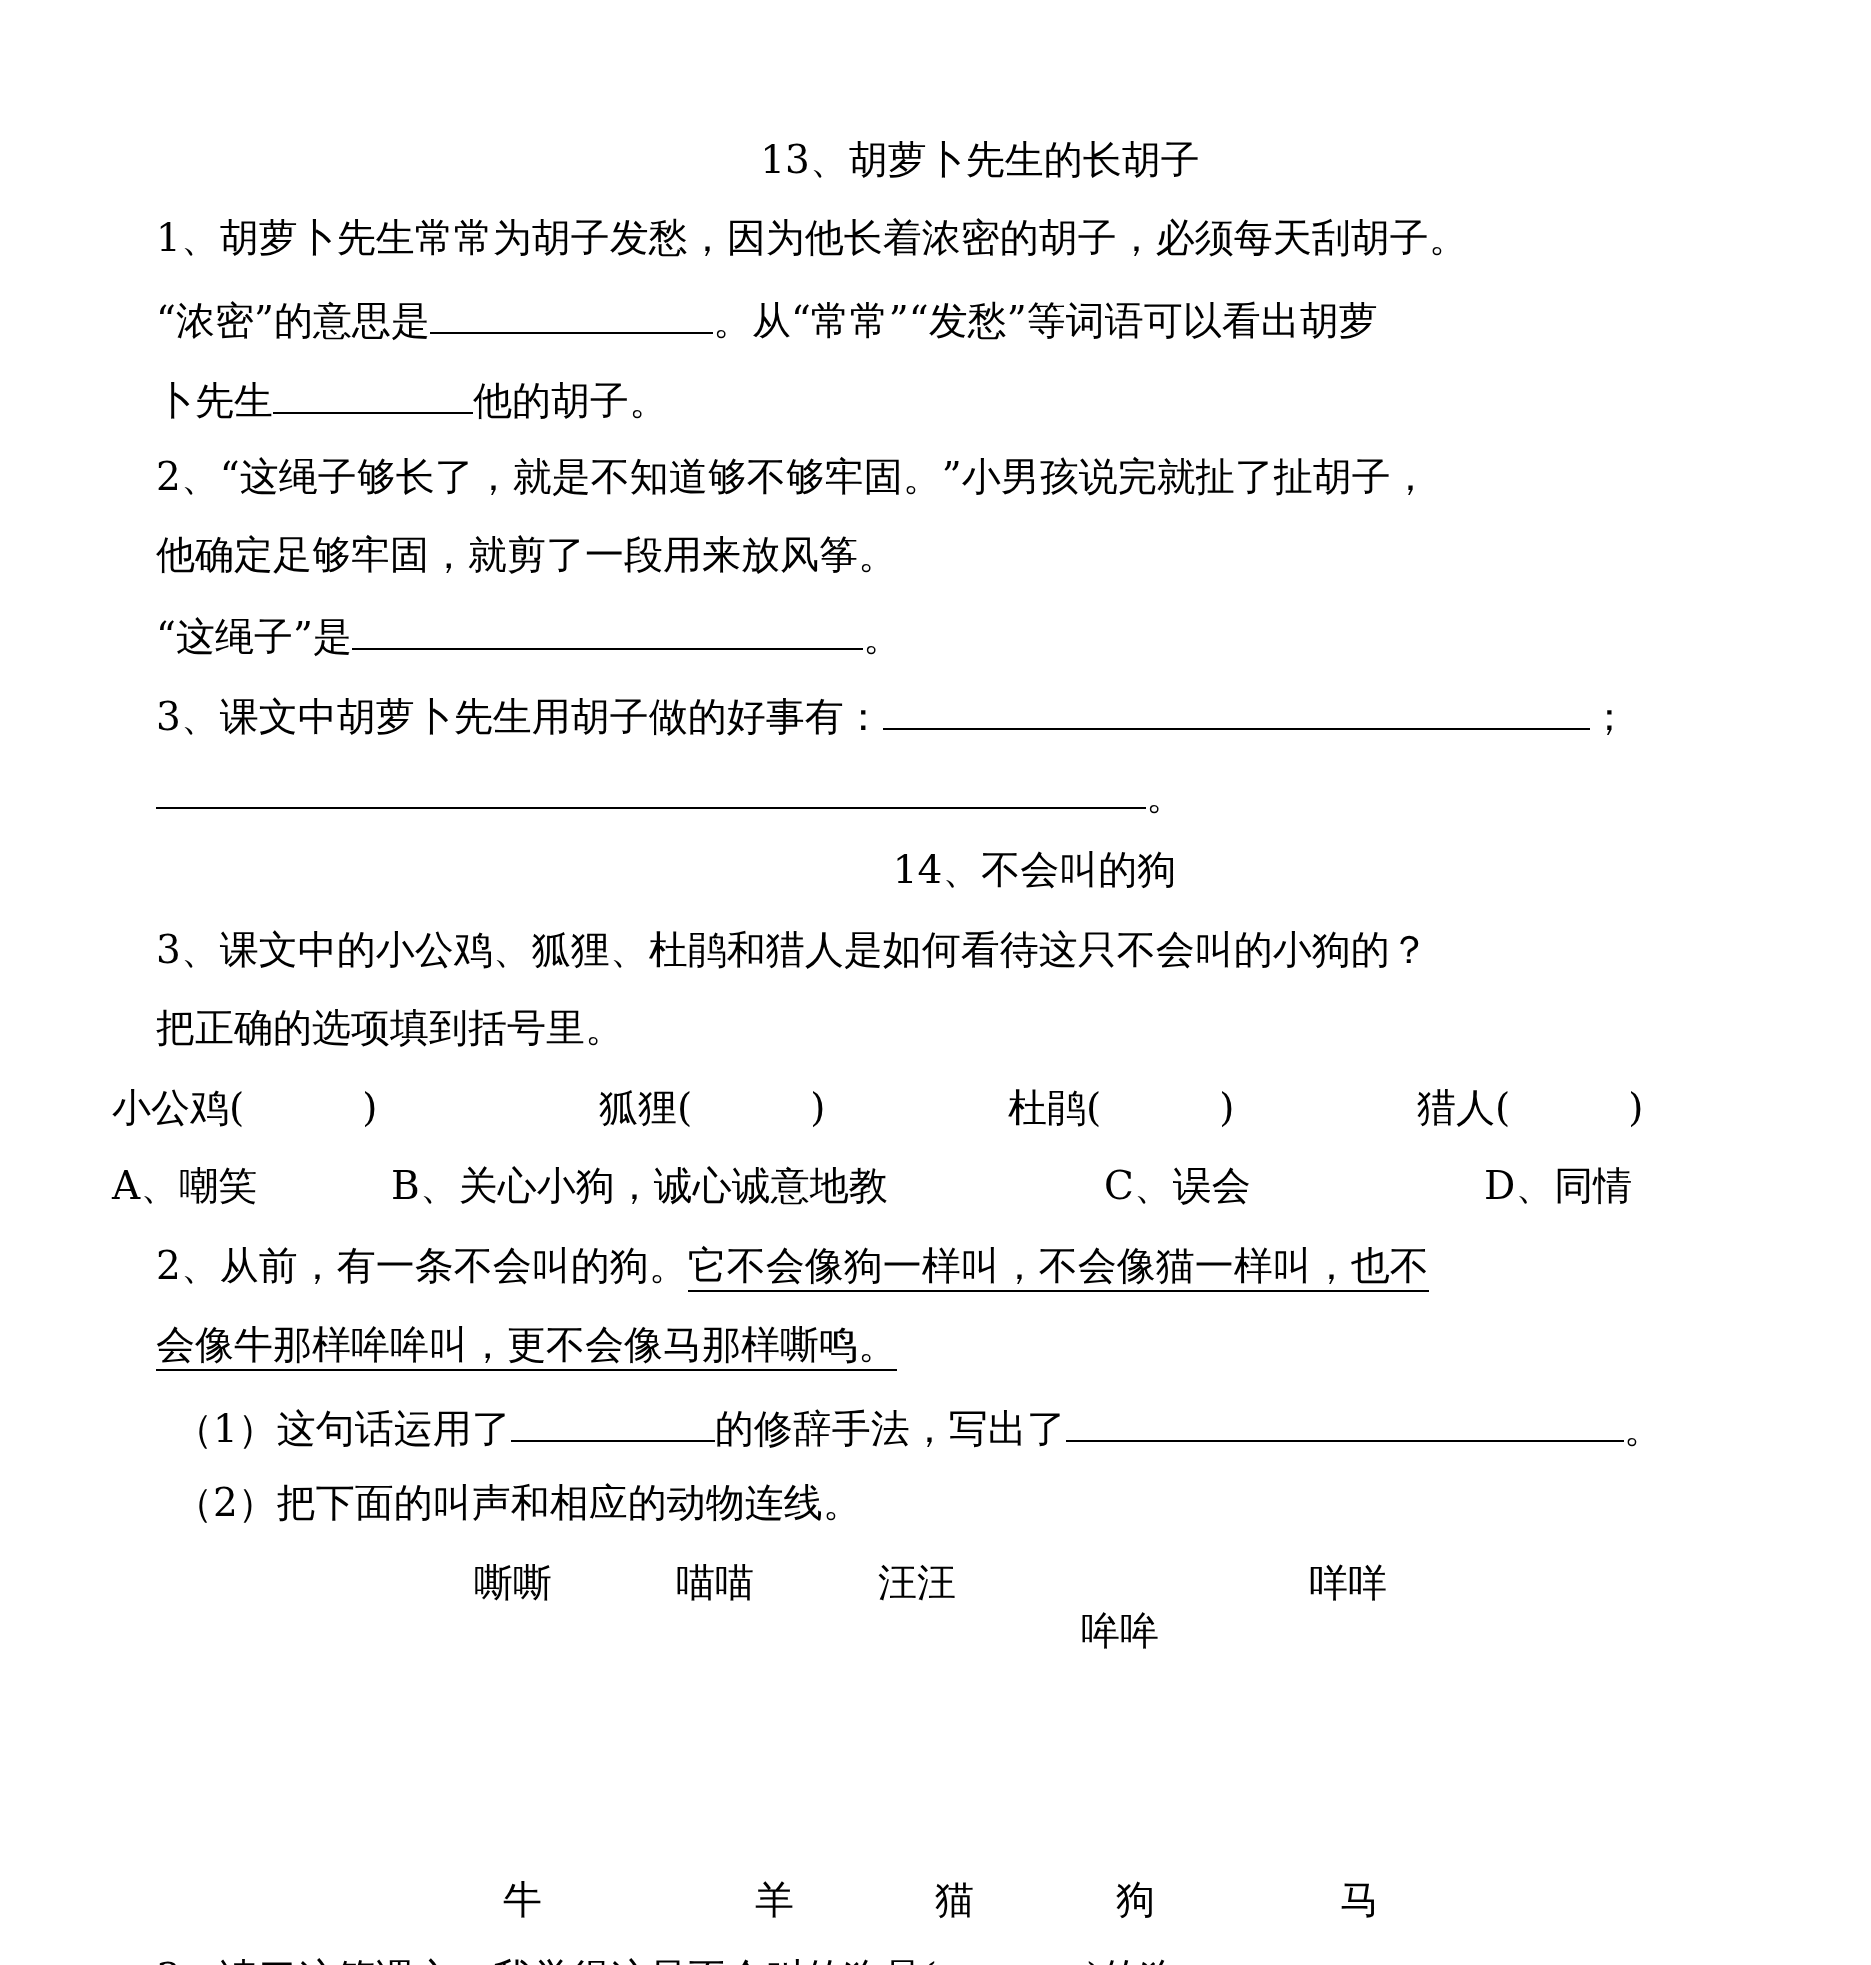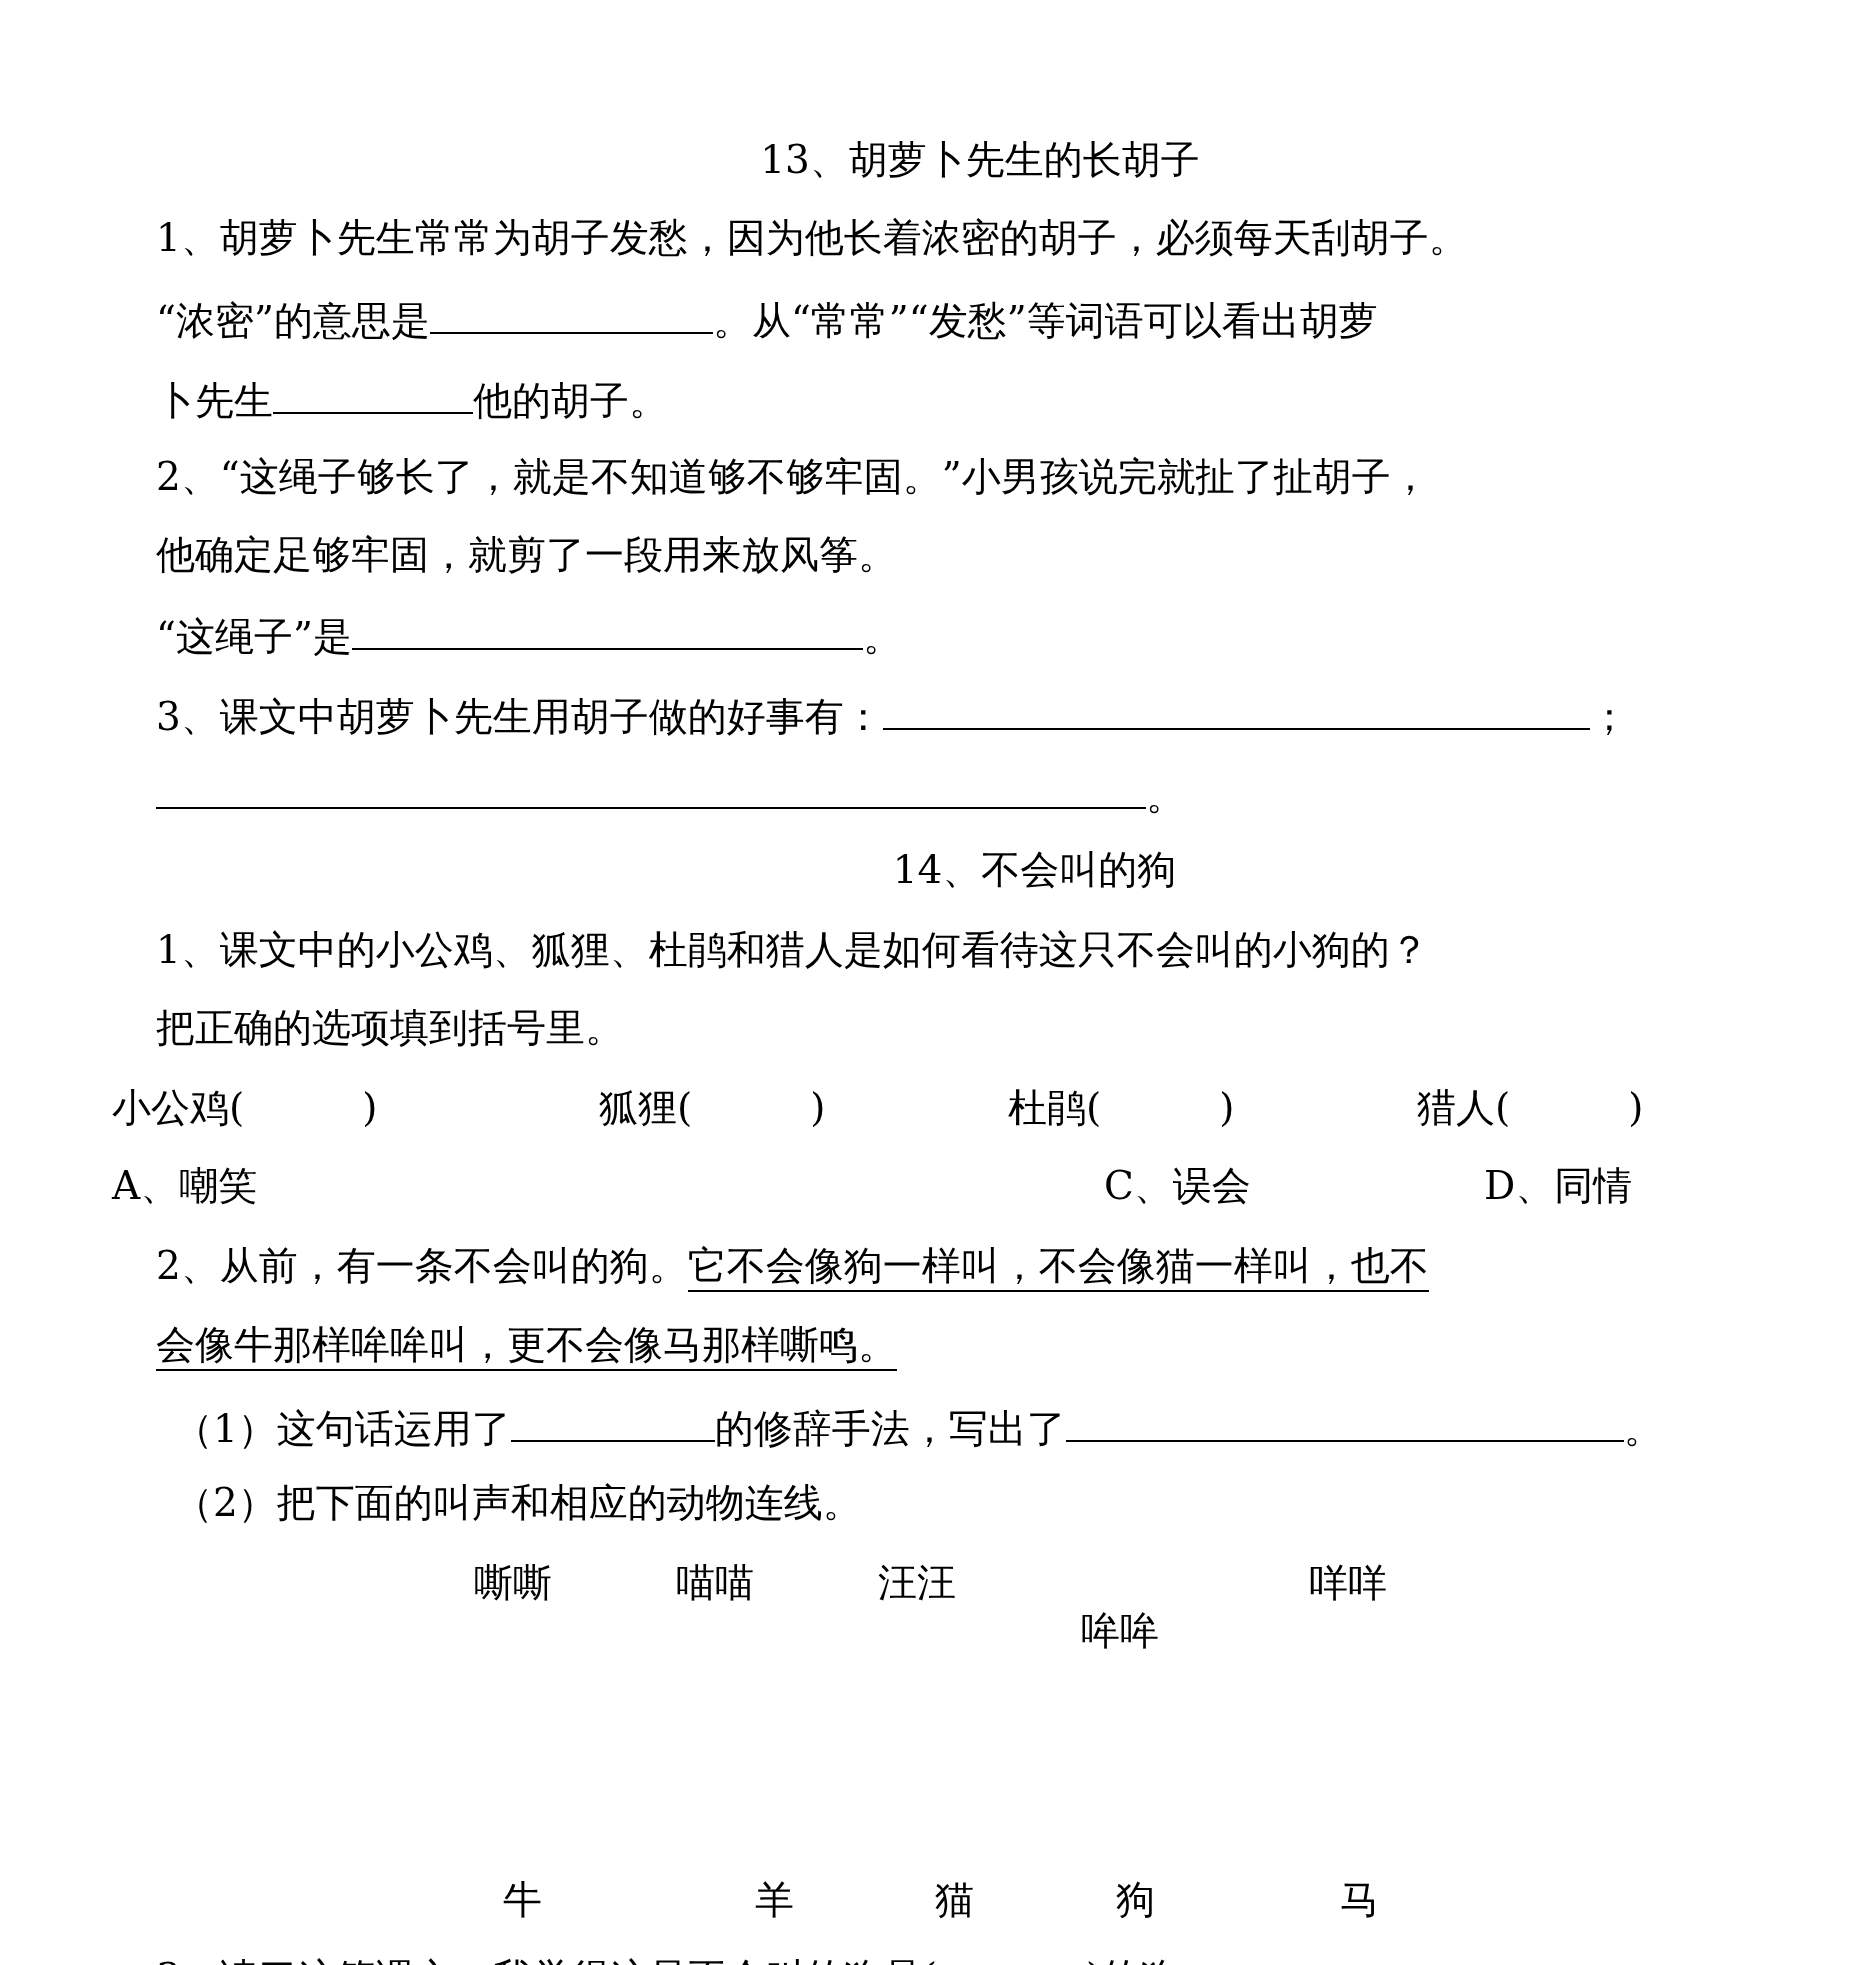--- a/index.html
+++ b/index.html
@@ -34,32 +34,33 @@
 
 <div class="line" style="top:689px;">
   <span>3、课文中胡萝卜先生用胡子做的好事有：</span><span class="blank" style="width:707px;"></span><span>；</span>
 </div>
 <div class="line" style="top:768px;">
   <span class="blank" style="width:990px;"></span><span>。</span>
 </div>
 
 <div class="line center" style="top:846px; padding-left:197px; box-sizing:border-box;">14、不会叫的狗</div>
 
-<div class="line" style="top:926px;">1、课文中的小公鸡、狐狸、杜鹃和猎人是如何看待这只不会叫的小狗的？</div>
+<div class="line" style="top:926px;">3、课文中的小公鸡、狐狸、杜鹃和猎人是如何看待这只不会叫的小狗的？</div>
 <div class="line" style="top:1004px;">把正确的选项填到括号里。</div>
 
 <div class="row" style="top:1084px; width:1690px; height:47px;">
   <span class="item" style="left:0px;"><span>小公鸡(</span><span class="paren-gap" style="width:118px;"></span><span>)</span></span>
   <span class="item" style="left:487px;"><span>狐狸(</span><span class="paren-gap" style="width:118px;"></span><span>)</span></span>
   <span class="item" style="left:896px;"><span>杜鹃(</span><span class="paren-gap" style="width:118px;"></span><span>)</span></span>
   <span class="item" style="left:1305px;"><span>猎人(</span><span class="paren-gap" style="width:118px;"></span><span>)</span></span>
 </div>
 
 <div class="row" style="top:1162px; width:1690px; height:47px;">
   <span class="item" style="left:0px;">A、嘲笑</span>
+  <span class="item" style="left:279px;">B、关心小狗，诚心诚意地教</span>
   <span class="item" style="left:992px;">C、误会</span>
   <span class="item" style="left:1372px;">D、同情</span>
 </div>
 
 <div class="line" style="top:1242px;">
   <span>2、从前，有一条不会叫的狗。</span><span class="ul">它不会像狗一样叫，不会像猫一样叫，也不</span>
 </div>
 <div class="line" style="top:1321px;">
   <span class="ul">会像牛那样哞哞叫，更不会像马那样嘶鸣。</span>
 </div>

